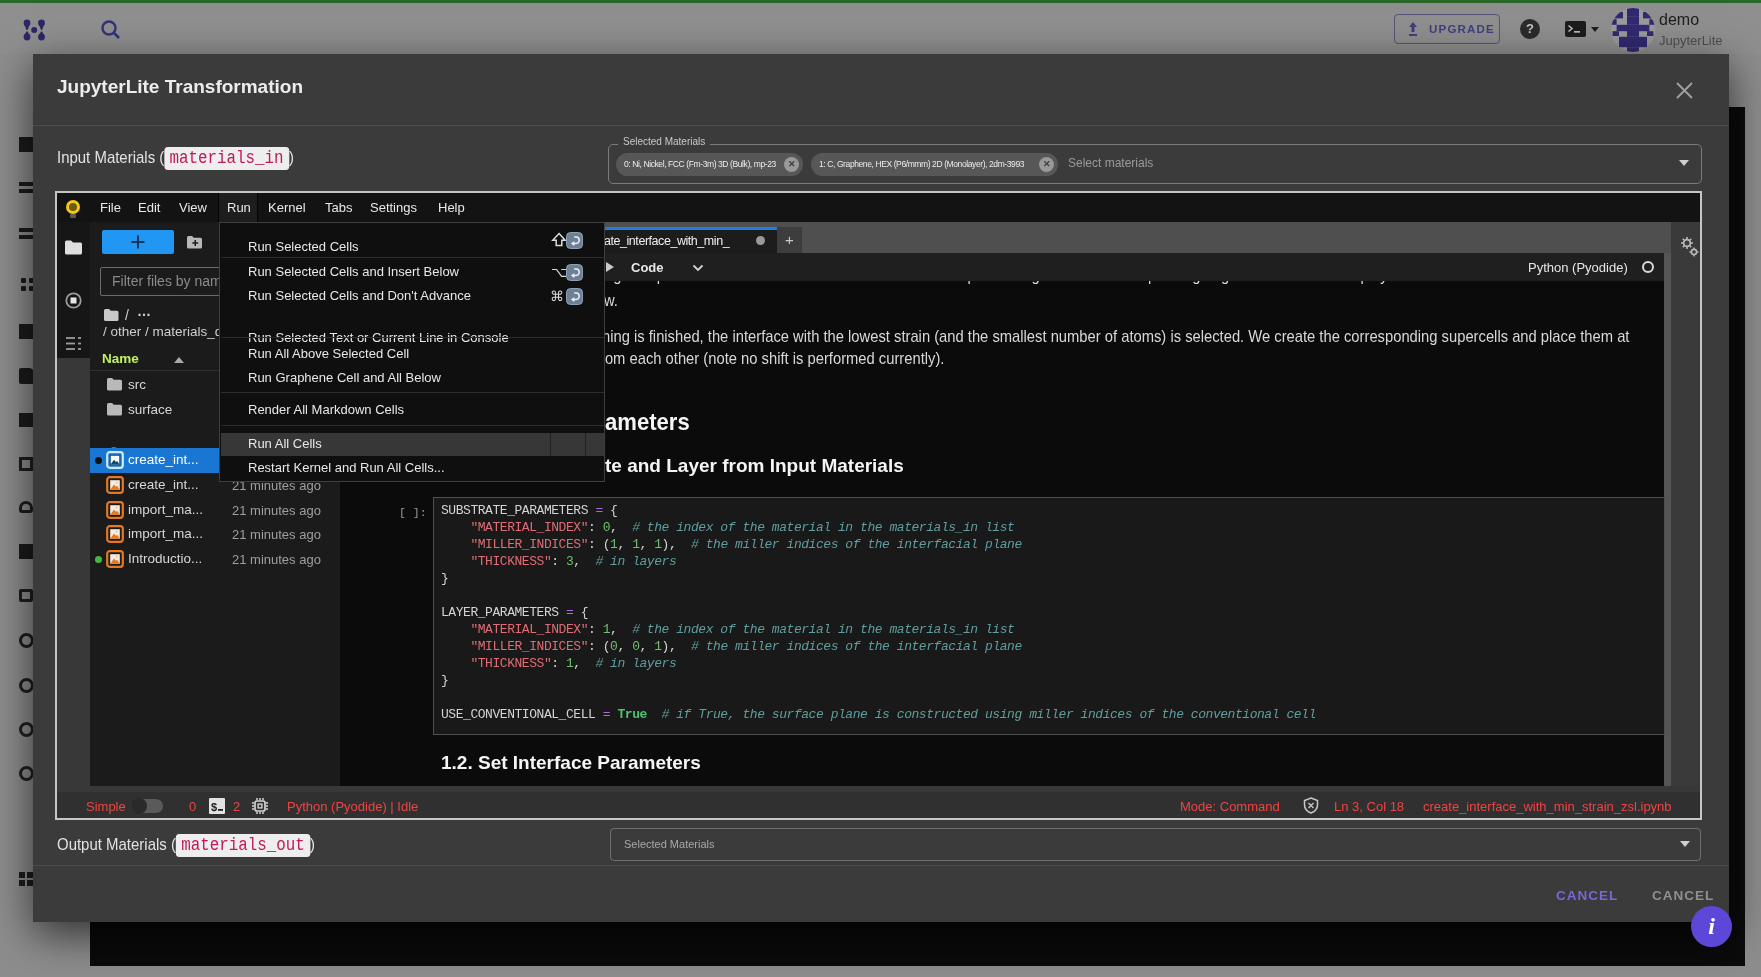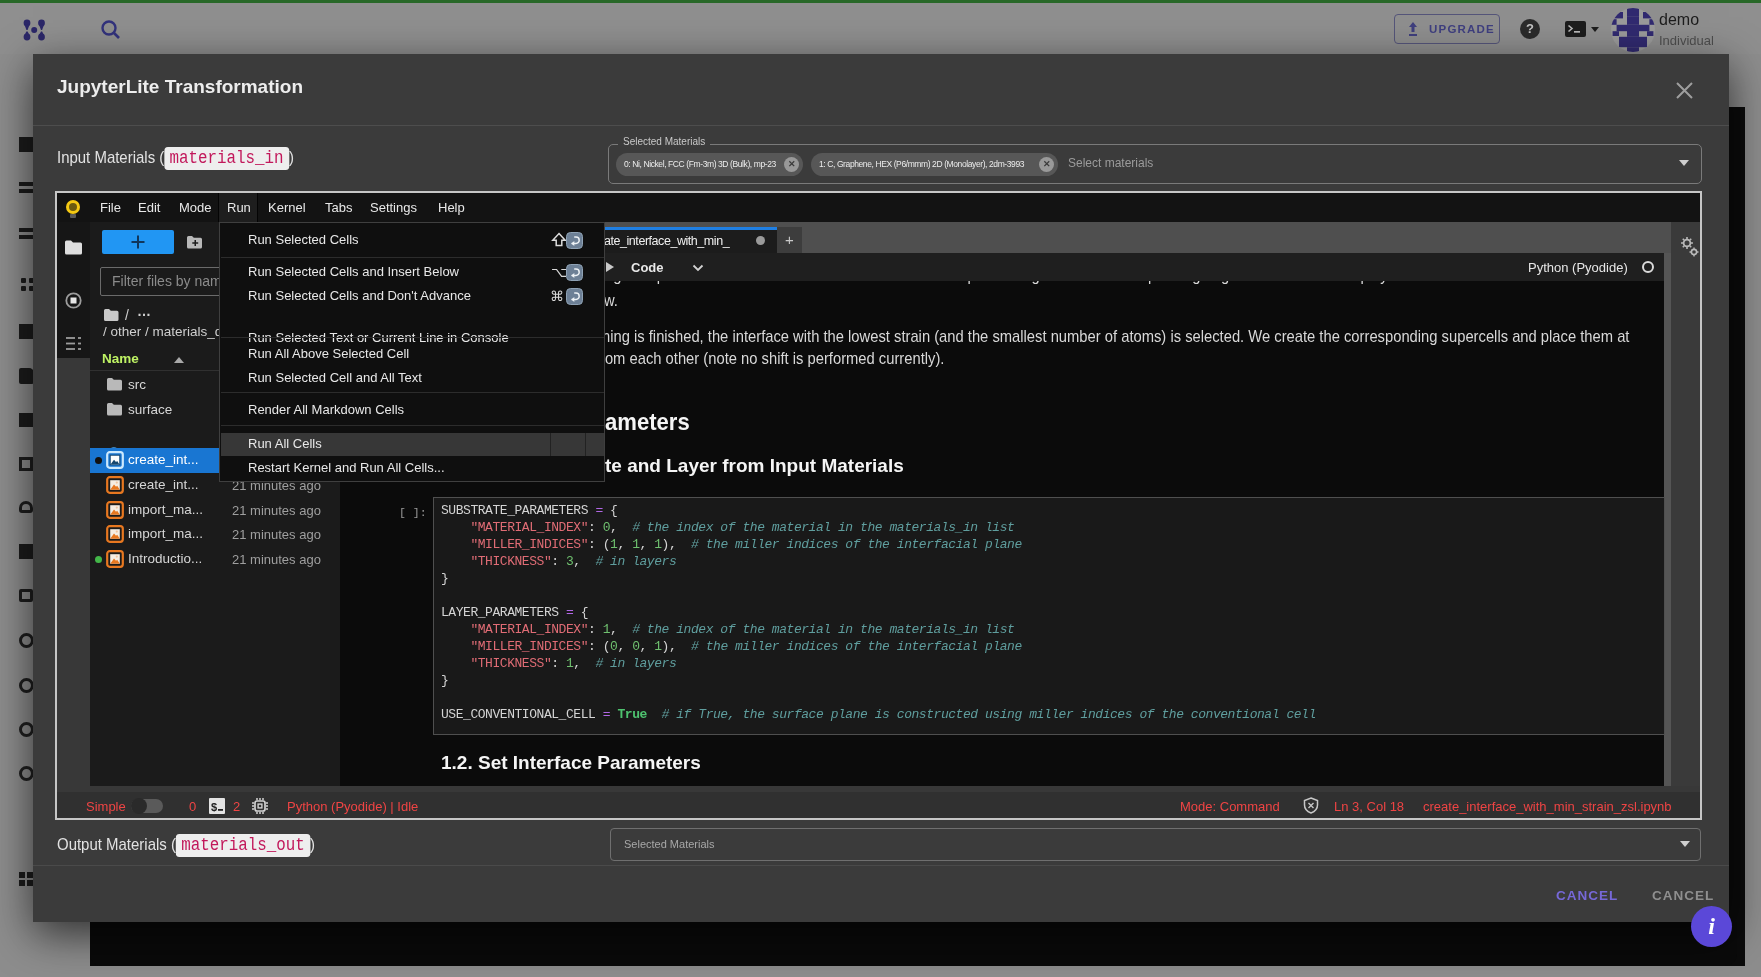--- a/index.html
+++ b/index.html
@@ -152,21 +152,21 @@
             <rect x="6.8" y="4.2" width="2.8" height="1.6"></rect>
           <rect x="4" y="4.2" width="3" height="3"></rect>
           <rect x="0.4" y="5.8" width="1.6" height="1.2"></rect>
             <rect x="9" y="5.8" width="1.6" height="1.2"></rect>
           <rect x="2" y="7.2" width="7" height="2.6"></rect>
           <rect x="4" y="9.8" width="3" height="1.2"></rect>
         </g>
       </g>
     </svg>
     <div class="abs" style="left:1659px;top:11px;font-size:16px;color:#1d1d1d;">demo</div>
-    <div class="abs" style="left:1659px;top:33px;font-size:13px;color:#4e4e4e;">Individual</div>
+    <div class="abs" style="left:1659px;top:33px;font-size:13px;color:#4e4e4e;">JupyterLite</div>
   </div>
 
   <div class="abs" id="modal"></div>
   <div class="abs" id="mtitle">JupyterLite Transformation</div>
   <svg class="abs" id="mclose" viewBox="0 0 19 19">
       <path d="M2 2 L17 17 M17 2 L2 17" stroke="#9e9e9e" stroke-width="2"></path>
     </svg>
   <div class="abs" id="hdivider"></div>
   <div class="abs" id="inlabel">Input Materials (<span class="codechip">materials_in</span>)</div>
   <div id="selmat">
@@ -192,21 +192,21 @@
   <div class="abs" id="jscroll"></div>
   <div class="abs" id="jband"></div>
   <div class="abs" id="jstatus"></div>
   <div id="jmenuitems">
     <div class="abs" style="left:66px;top:200px;width:14px;height:14px;border-radius:50%;background:#f5c913;"></div>
     <div class="abs" style="left:69px;top:203px;width:8px;height:8px;border-radius:50%;background:#6b5a10;"></div>
     <div class="abs" style="left:70px;top:214px;width:6px;height:4px;background:#5a5a5a;border-radius:1px;"></div>
     <div class="abs" style="left:218px;top:193px;width:40px;height:29px;background:#1e1e1e;border-left:1px solid #040404;border-right:1px solid #040404;"></div>
     <div class="mitem" style="left:100px;top:193px;">File</div>
     <div class="mitem" style="left:138px;top:193px;">Edit</div>
-    <div class="mitem" style="left:179px;top:193px;">Mode</div>
+    <div class="mitem" style="left:179px;top:193px;">View</div>
     <div class="mitem" style="left:227px;top:193px;">Run</div>
     <div class="mitem" style="left:268px;top:193px;">Kernel</div>
     <div class="mitem" style="left:325px;top:193px;">Tabs</div>
     <div class="mitem" style="left:370px;top:193px;">Settings</div>
     <div class="mitem" style="left:438px;top:193px;">Help</div>
   </div>
   <div id="jfilestuff">
 
     <svg class="abs" style="left:64px;top:239px;" width="19" height="17" viewBox="0 0 19 17">
       <path d="M1 3 Q1 1.5 2.5 1.5 L7 1.5 L9 3.5 L16.5 3.5 Q18 3.5 18 5 L18 14 Q18 15.5 16.5 15.5 L2.5 15.5 Q1 15.5 1 14 Z" fill="#dedede"></path>
@@ -418,21 +418,21 @@
       <path d="M8 1 L14.5 3.5 L14.5 8 Q14.5 13.5 8 16 Q1.5 13.5 1.5 8 L1.5 3.5 Z" fill="none" stroke="#c7c7c7" stroke-width="1.5"></path>
       <path d="M5.5 6 L10.5 11 M10.5 6 L5.5 11" stroke="#c7c7c7" stroke-width="1.4"></path>
     </svg>
     <div class="srow" style="left:1334px;">Ln 3, Col 18</div>
     <div class="srow" style="left:1423px;">create_interface_with_min_strain_zsl.ipynb</div>
   </div>
   <div id="dmenu" class="abs">
     <div class="abs" style="left:1px;top:210px;width:383px;height:23px;background:#373737;"></div>
     <div class="abs" style="left:330px;top:210px;width:1px;height:23px;background:#222;"></div>
     <div class="abs" style="left:365px;top:210px;width:1px;height:23px;background:#222;"></div>
-    <div class="ditem" style="top:9px;">Run Selected Cells</div>
+    <div class="ditem" style="top:16px;">Run Selected Cells</div>
     <svg class="abs" style="left:331px;top:9px;" width="16" height="16" viewBox="0 0 16 16">
         <path d="M8 1.5 L14.2 8.2 H10.8 V13.5 H5.2 V8.2 H1.8 Z" fill="none" stroke="#dcdcdc" stroke-width="1.5"></path>
       </svg>
     <svg class="abs" style="left:346px;top:9px;" width="17" height="17" viewBox="0 0 17 17">
       <rect x="0.5" y="0.5" width="16" height="16" rx="4" fill="#6d8096" stroke="#8fa2b5" stroke-width="1"></rect>
       <path d="M5.6 11.4 L10 11.4 A3.2 3.2 0 1 0 10 5 L8.2 5" fill="none" stroke="#edf1f5" stroke-width="1.5"></path>
       <path d="M8.3 8.9 L5.2 11.4 L8.3 13.9 Z" fill="#edf1f5"></path>
     </svg>
     <div class="dsep" style="top:34px;"></div>
     <div class="ditem" style="top:41px;">Run Selected Cells and Insert Below</div>
@@ -445,21 +445,21 @@
     <div class="ditem" style="top:65px;">Run Selected Cells and Don't Advance</div>
     <div class="kbd" style="left:330px;top:65px;">⌘</div>
     <svg class="abs" style="left:346px;top:65px;" width="17" height="17" viewBox="0 0 17 17">
       <rect x="0.5" y="0.5" width="16" height="16" rx="4" fill="#6d8096" stroke="#8fa2b5" stroke-width="1"></rect>
       <path d="M5.6 11.4 L10 11.4 A3.2 3.2 0 1 0 10 5 L8.2 5" fill="none" stroke="#edf1f5" stroke-width="1.5"></path>
       <path d="M8.3 8.9 L5.2 11.4 L8.3 13.9 Z" fill="#edf1f5"></path>
     </svg>
     <div class="ditem" style="top:107px;">Run Selected Text or Current Line in Console</div>
     <div class="dsep" style="top:114px;"></div>
     <div class="ditem" style="top:123px;">Run All Above Selected Cell</div>
-    <div class="ditem" style="top:147px;">Run Selected Cell and All Text</div>
+    <div class="ditem" style="top:147px;">Run Graphene Cell and All Below</div>
     <div class="dsep" style="top:169px;"></div>
     <div class="ditem" style="top:179px;">Render All Markdown Cells</div>
     <div class="dsep" style="top:202px;"></div>
     <div class="ditem" style="top:213px;">Run All Cells</div>
     <div class="ditem" style="top:237px;">Restart Kernel and Run All Cells...</div>
   </div>
 
   <div id="outrow">
     <div class="abs" style="left:57px;top:835px;font-size:17px;color:#e2e2e2;transform:scaleX(0.88);transform-origin:0 0;white-space:nowrap;">Output Materials (<span class="codechip">materials_out</span>)</div>
     <div class="abs selbox" style="left:610px;top:828px;width:1091px;height:33px;border-color:#6f6f6f;border-radius:4px;"></div>

